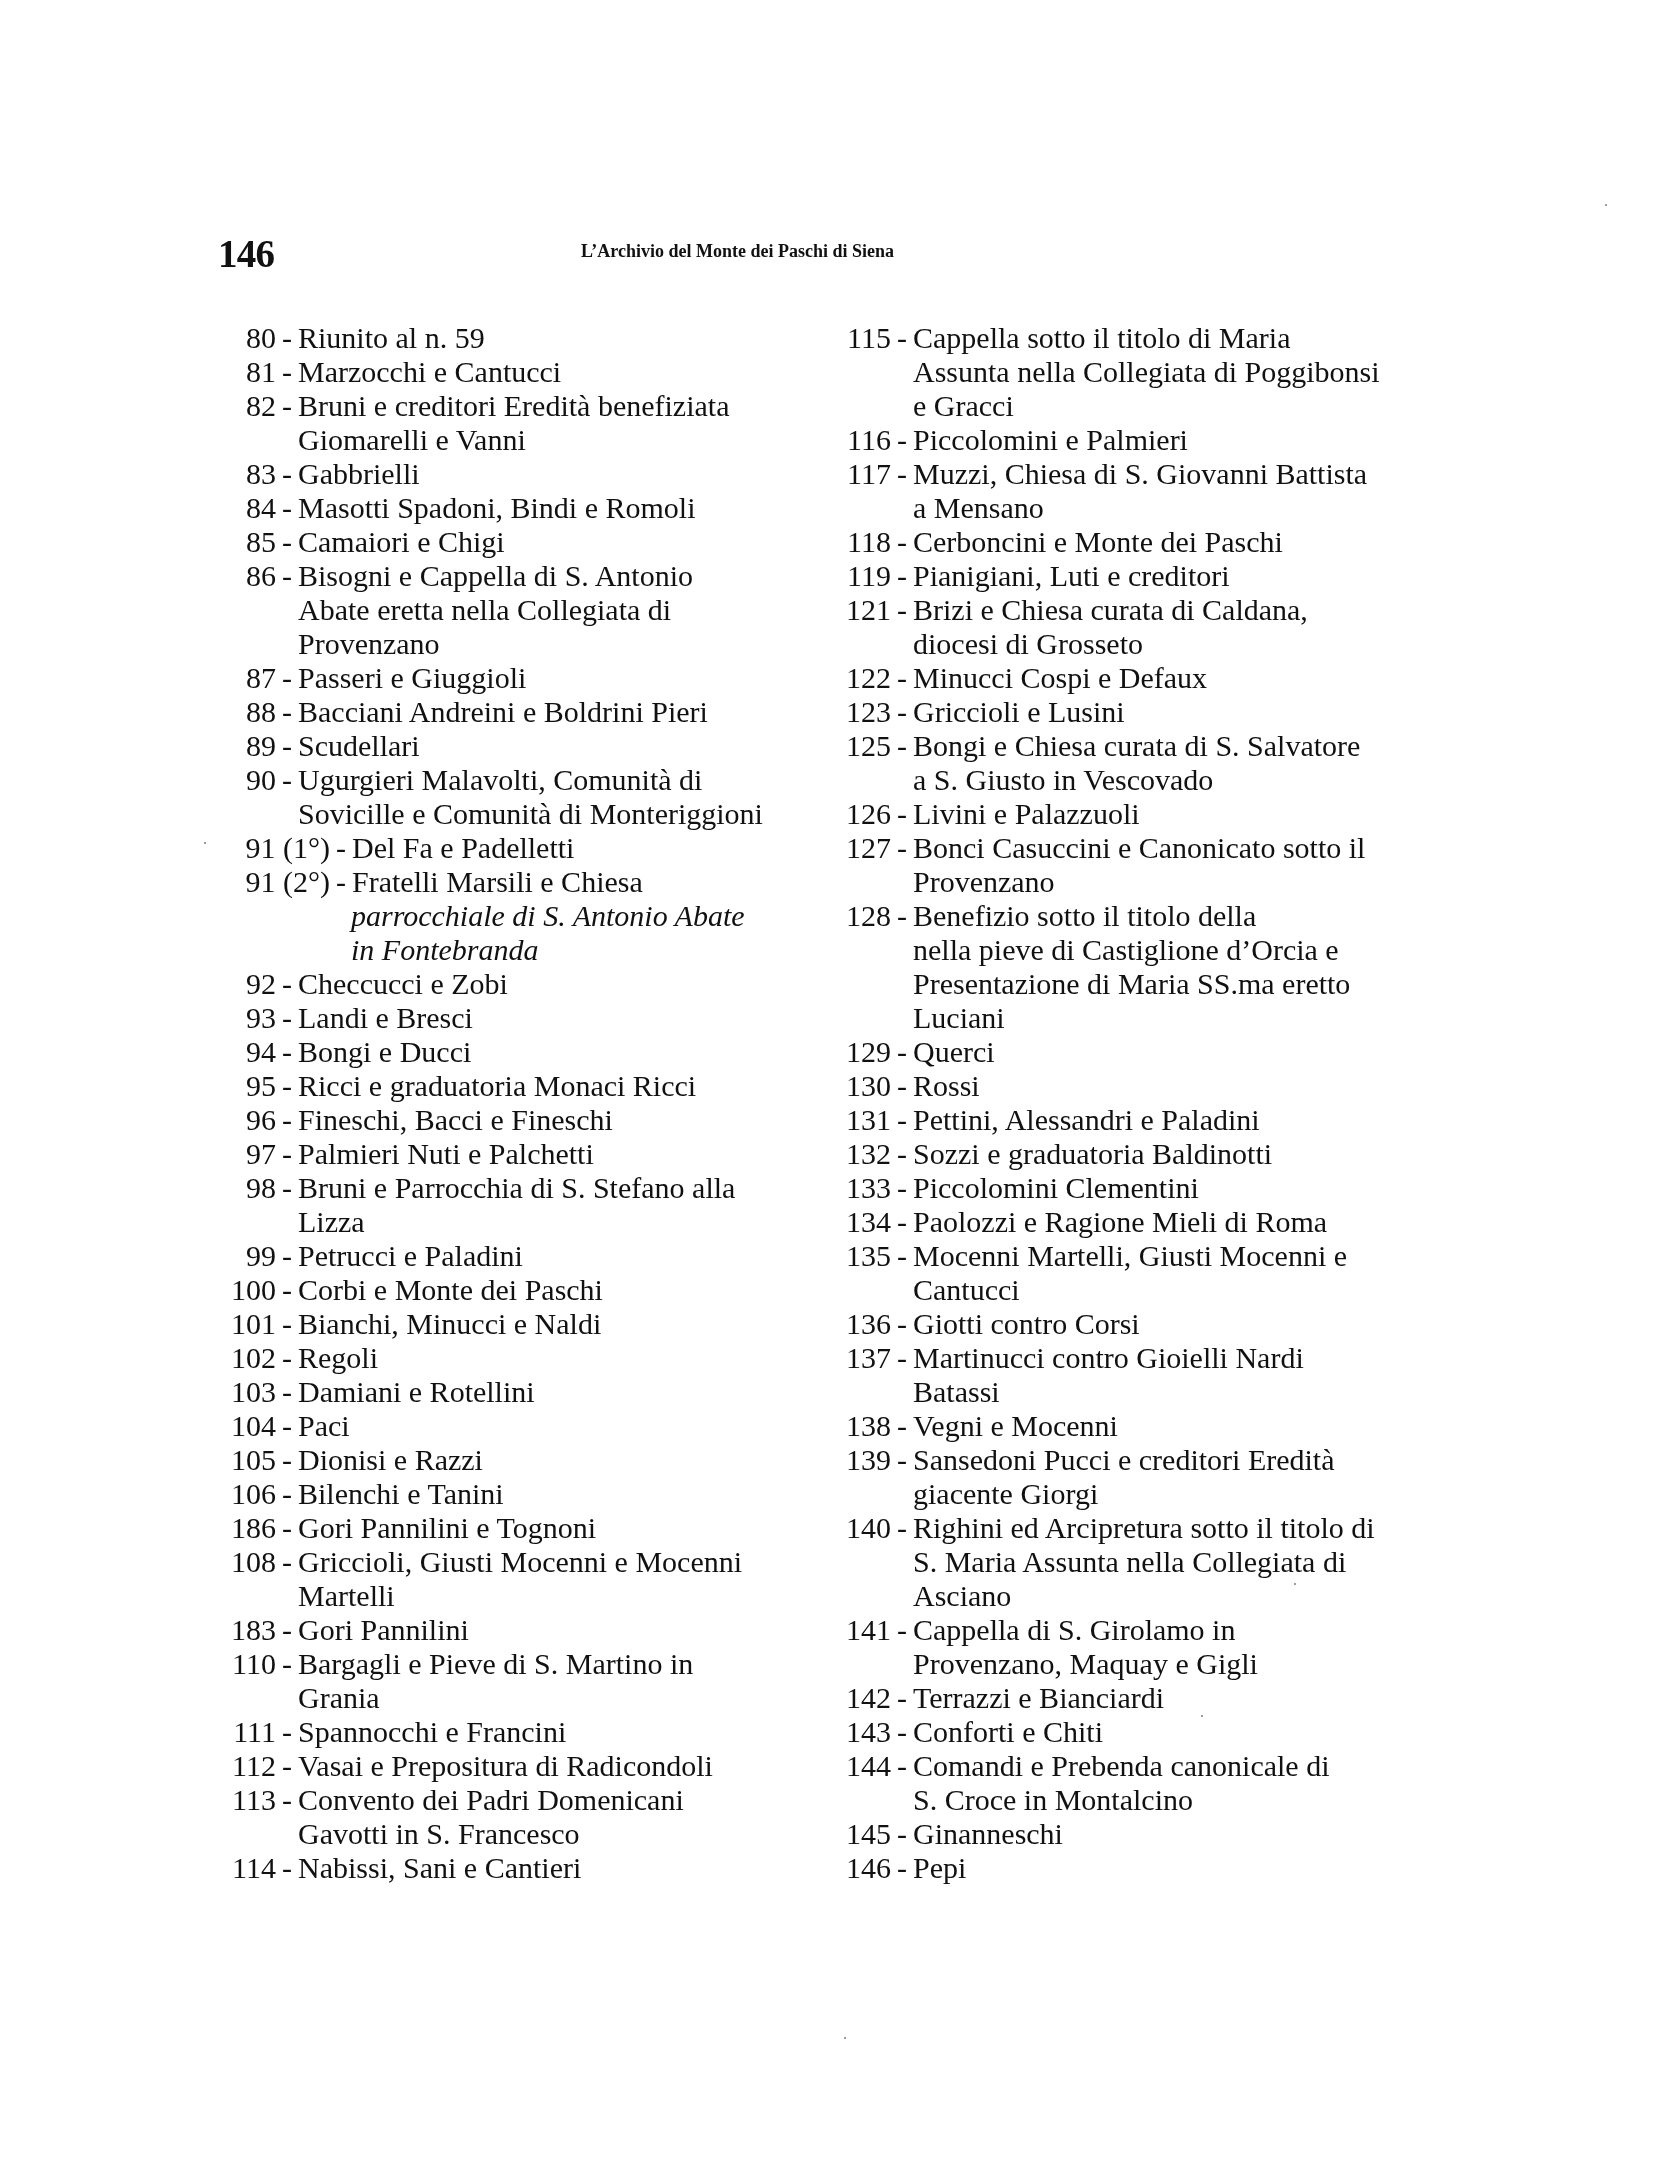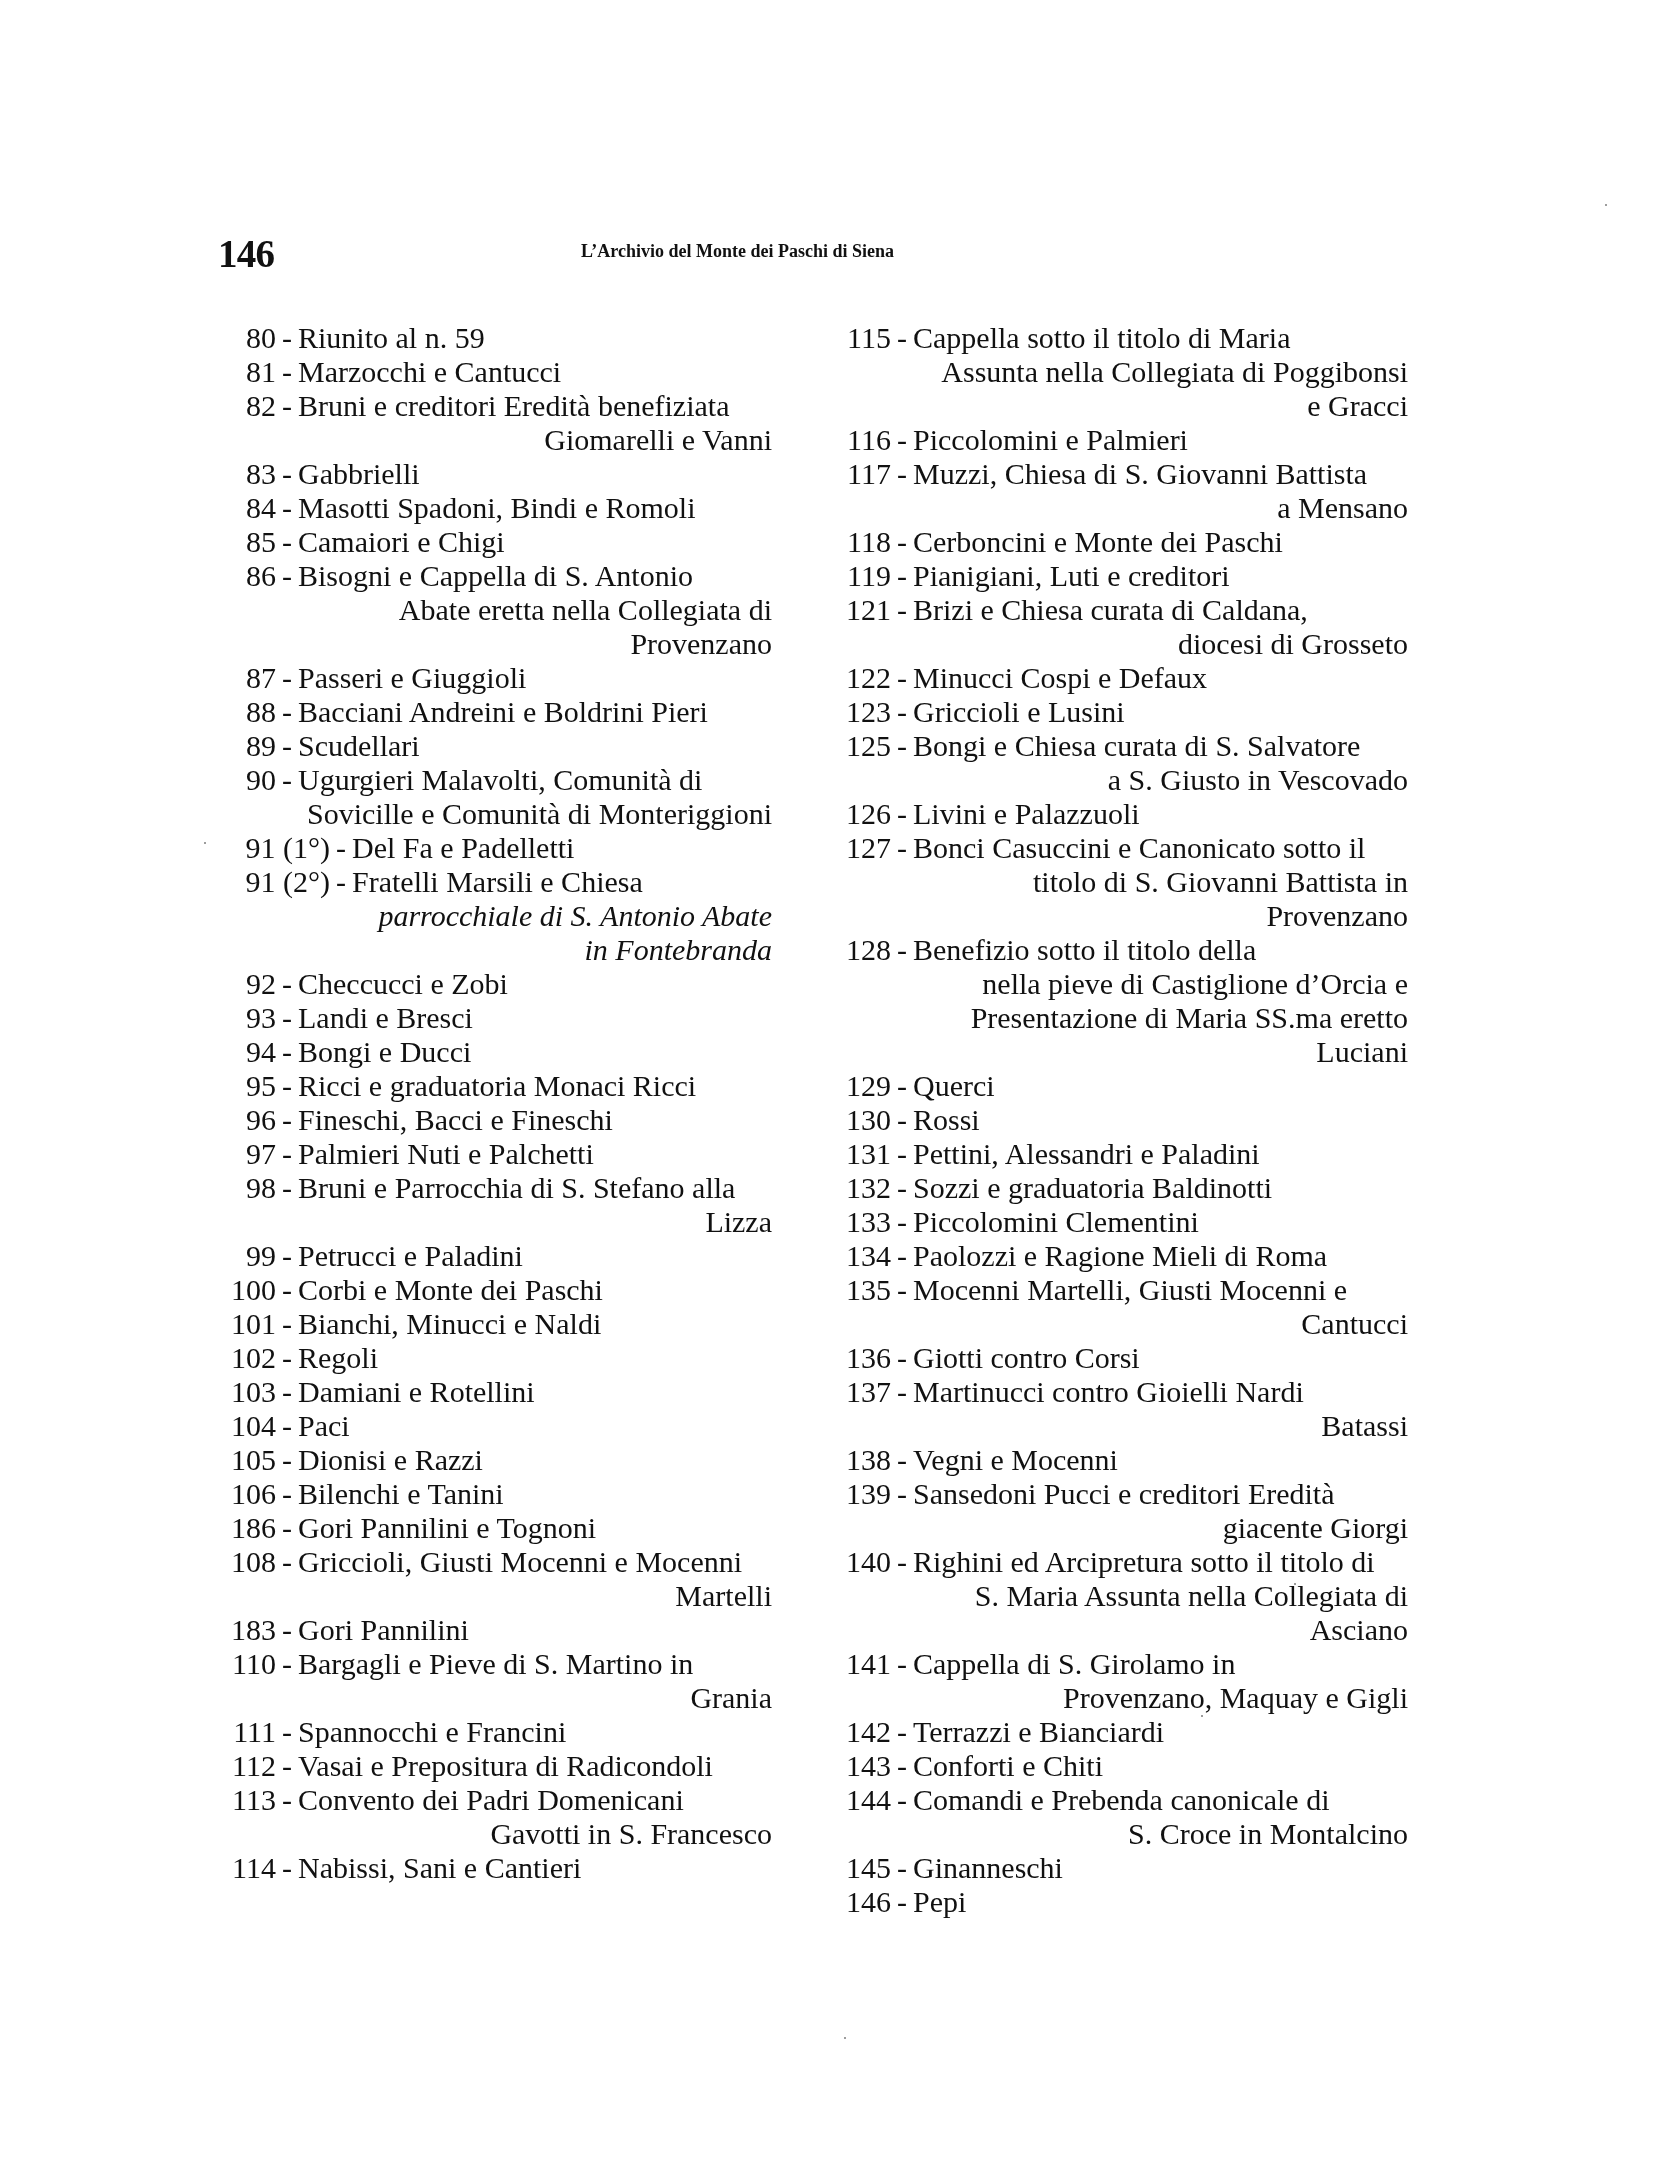--- a/index.html
+++ b/index.html
@@ -37,21 +37,21 @@
     .column {
       position: absolute;
       top: 321px;
       font-size: 30px;
       line-height: 34px;
     }
     .column.left { left: 211px; width: 561px; }
     .column.right { left: 815px; width: 593px; }
 
     .entry { position: relative; }
-    .entry .line { white-space: nowrap; display: block; text-align: right; }
+    .entry .line { white-space: nowrap; display: block; }
     .entry .num {
       display: inline-block;
       text-align: right;
       white-space: nowrap;
     }
     .column.left .entry .num { width: 65px; }
     .column.right .entry .num { width: 76px; }
     .column.left .entry .num.wide { width: 119px; }
     .entry .sep {
       display: inline-block;
@@ -230,21 +230,20 @@
       </div>
       <div class="entry">
         <span class="first"><span class="num">125</span><span class="sep">-</span><span class="txt">Bongi e Chiesa curata di S. Salvatore</span></span>
         <span class="line cont">a S. Giusto in Vescovado</span>
       </div>
       <div class="entry">
         <span class="first"><span class="num">126</span><span class="sep">-</span><span class="txt">Livini e Palazzuoli</span></span>
       </div>
       <div class="entry">
         <span class="first"><span class="num">127</span><span class="sep">-</span><span class="txt">Bonci Casuccini e Canonicato sotto il</span></span>
-        <span class="line cont">titolo di S. Giovanni Battista in</span>
         <span class="line cont">Provenzano</span>
       </div>
       <div class="entry">
         <span class="first"><span class="num">128</span><span class="sep">-</span><span class="txt">Benefizio sotto il titolo della</span></span>
         <span class="line cont">nella pieve di Castiglione d’Orcia e</span>
         <span class="line cont">Presentazione di Maria SS.ma eretto</span>
         <span class="line cont">Luciani</span>
       </div>
       <div class="entry">
         <span class="first"><span class="num">129</span><span class="sep">-</span><span class="txt">Querci</span></span>

